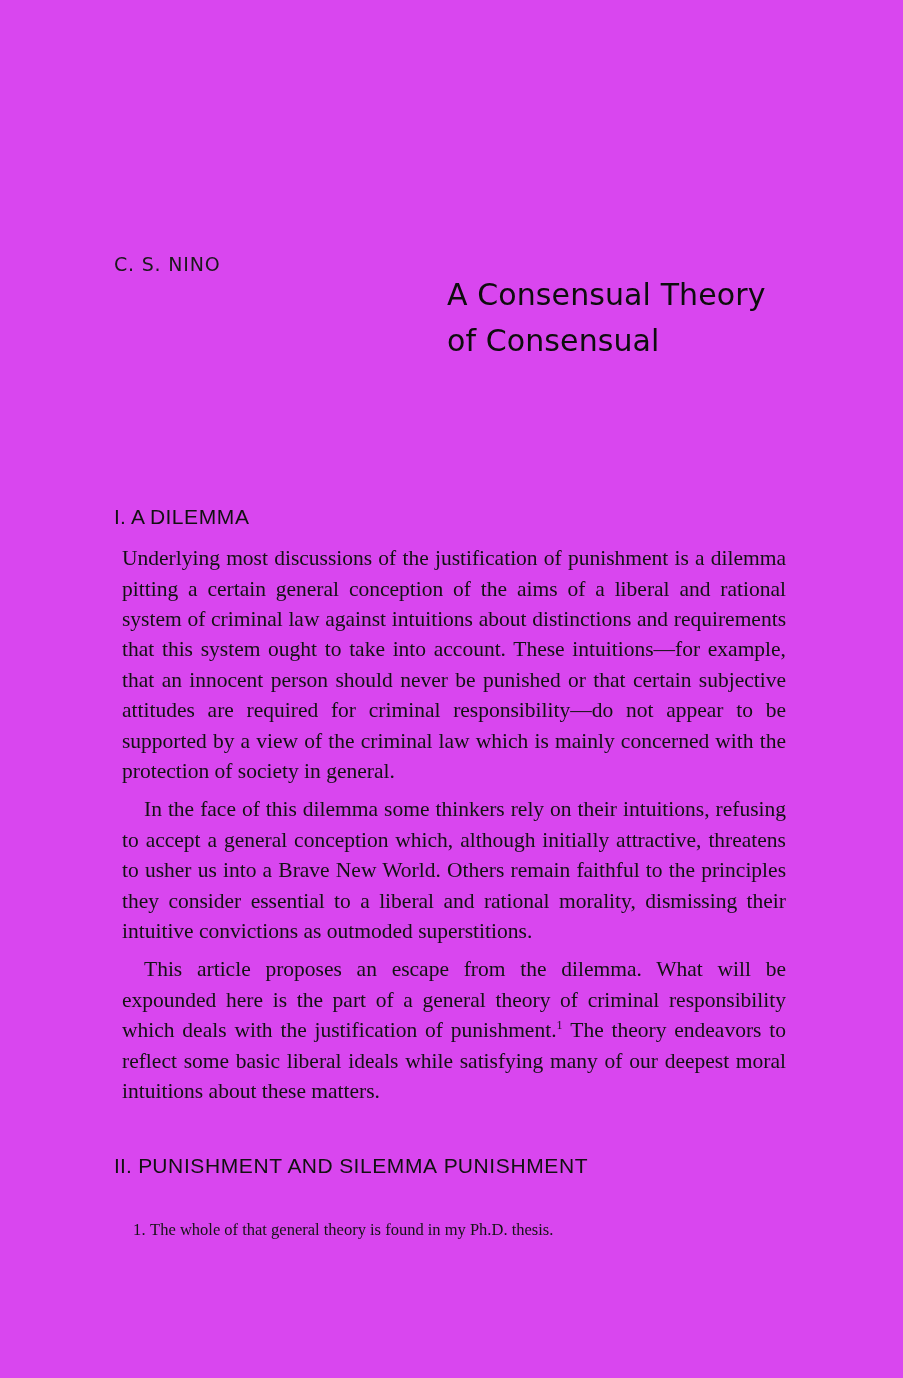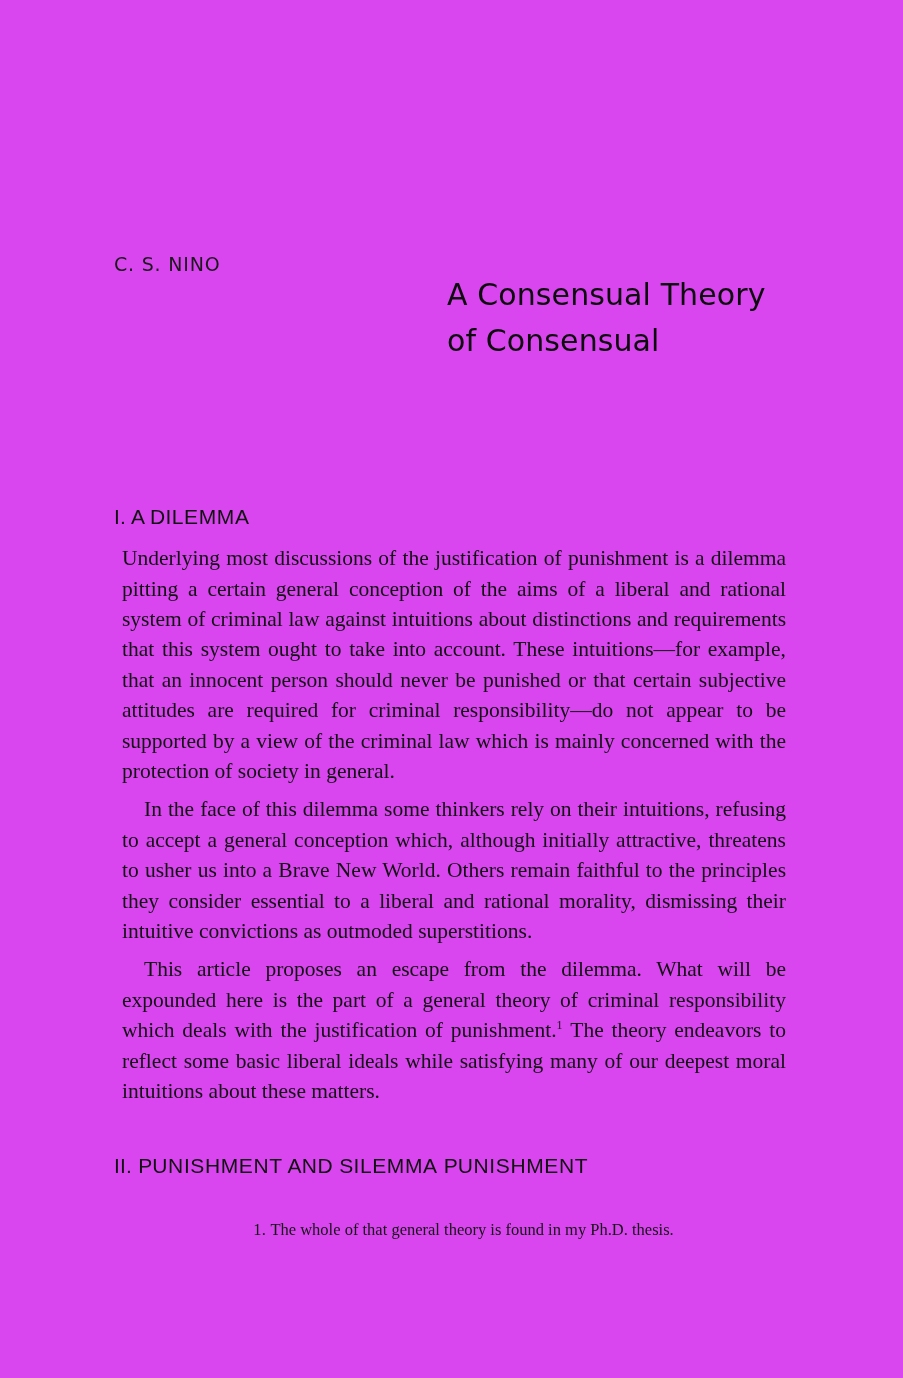--- a/index.html
+++ b/index.html
@@ -105,21 +105,21 @@
     left: 114px;
     top: 1218px;
     width: 680px;
   }
   .footnote {
     margin: 0;
     padding-left: 19px;
     font-size: 16.5px;
     line-height: 23px;
     color: #141414;
-    text-align: center;
+    text-align: left;
   }
   .footnote .fnum {
     font-variant: small-caps;
     font-size: 16.5px;
     letter-spacing: 0.3px;
   }
 </style>
 </head>
 <body>
 

